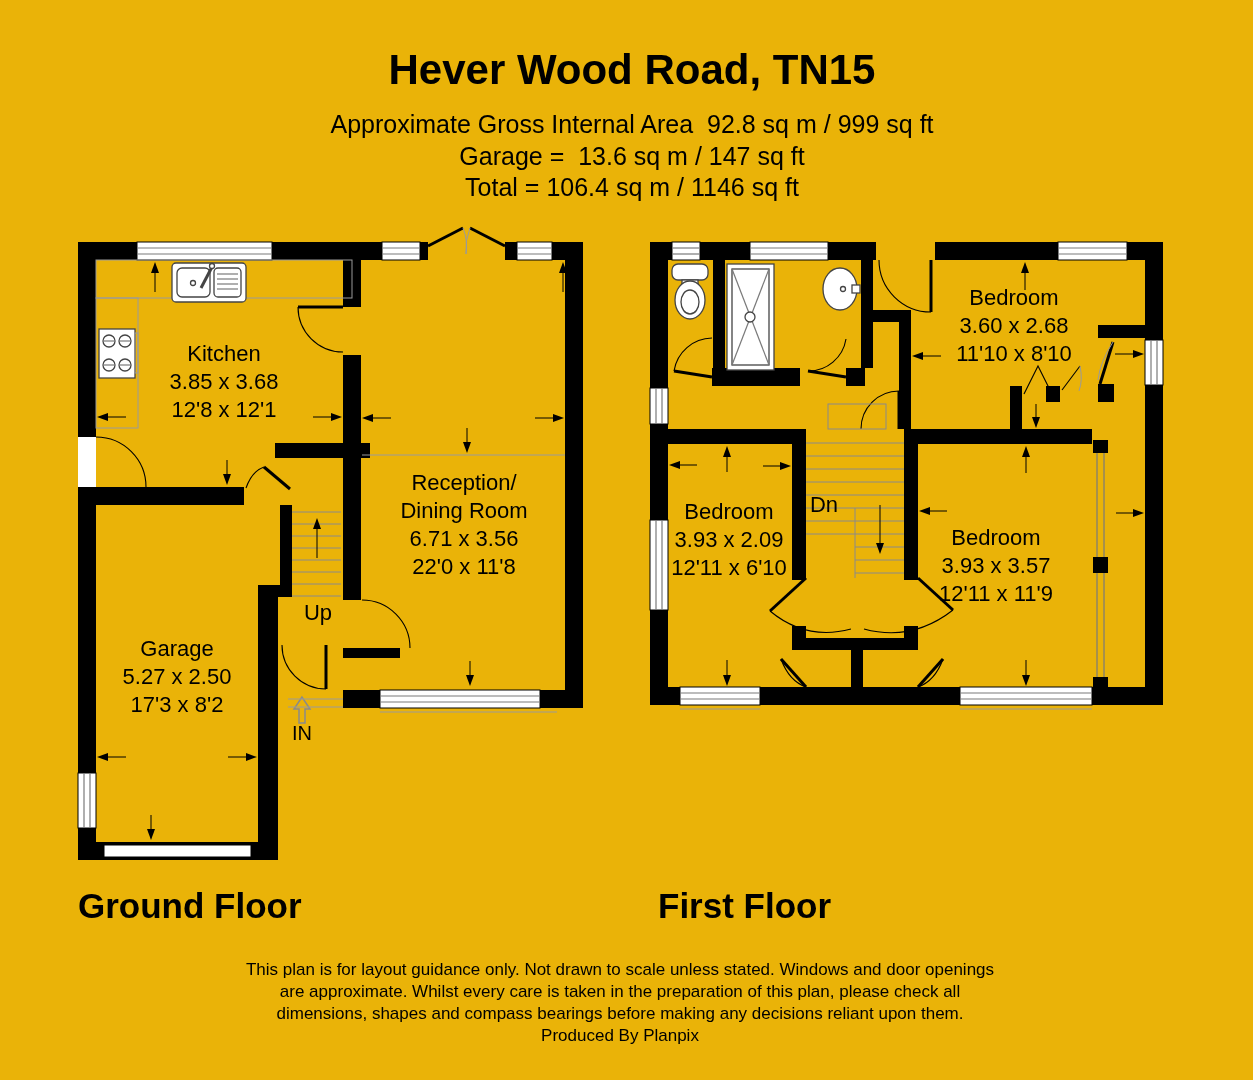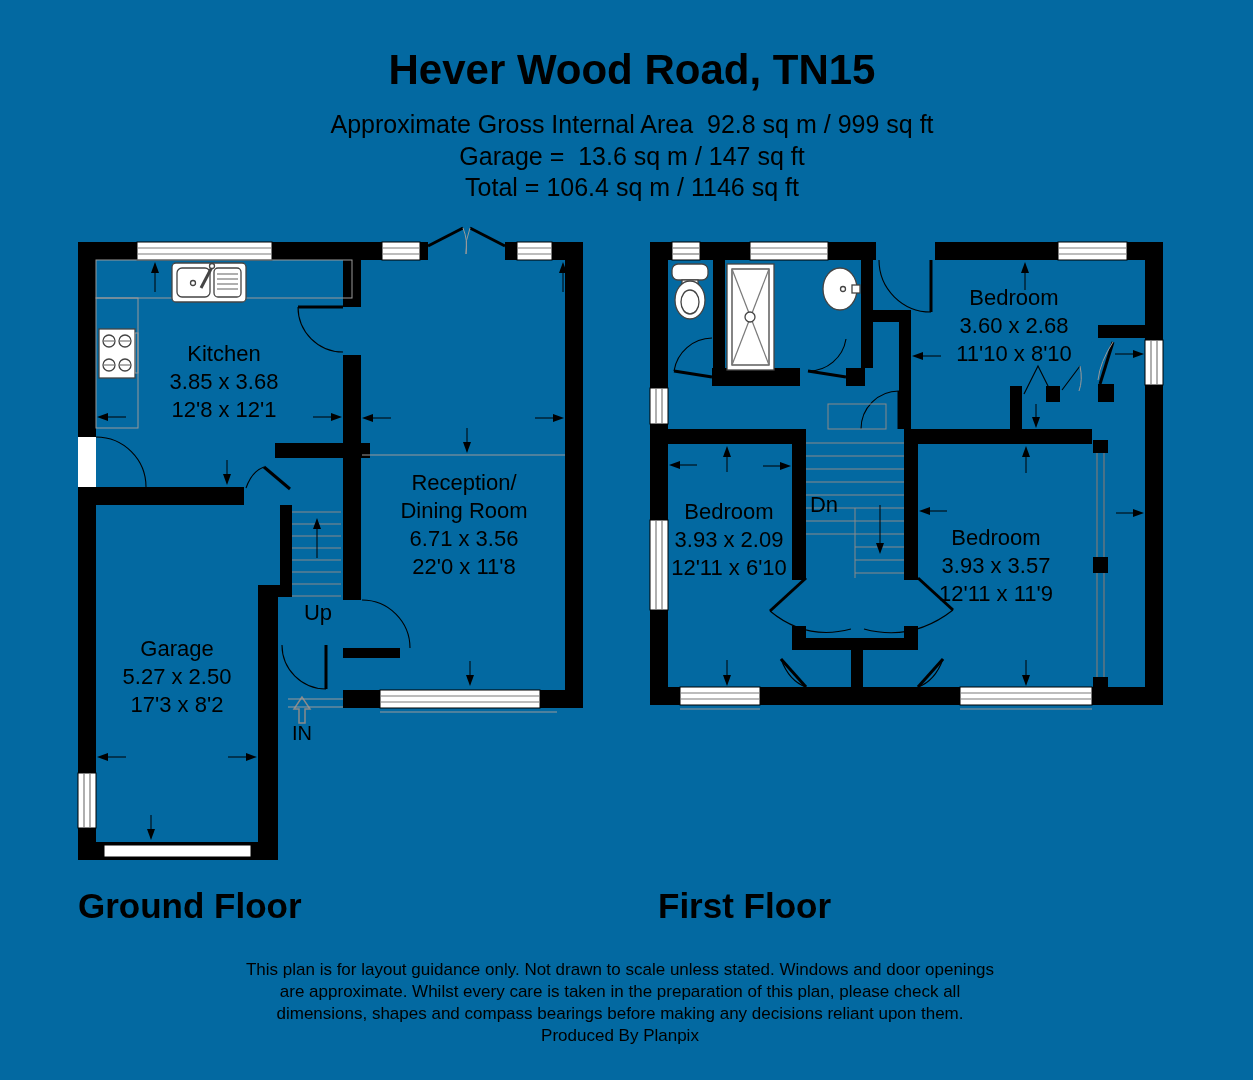--- a/index.html
+++ b/index.html
@@ -1,16 +1,16 @@
 <!DOCTYPE html>
 <html><head>
 <meta charset="utf-8">
 <style>
   html,body{margin:0;padding:0;background:#ffffff;}
-  .canvas{position:relative;width:1253px;height:1080px;background:#0369a1;overflow:hidden;
+  .canvas{position:relative;width:1253px;height:1080px;background:#eab308;overflow:hidden;
           font-family:"Liberation Sans", sans-serif;}
   svg{position:absolute;left:0;top:0;}
   svg text{fill:#000;}
   .t-title{font-size:42px;font-weight:bold;}
   .t-area{font-size:25px;}
   .t-floor{font-size:35px;font-weight:bold;}
   .t-room{font-size:22px;}
   .t-small{font-size:20px;}
   .t-foot{font-size:17px;}
   .wall{fill:#000;}

